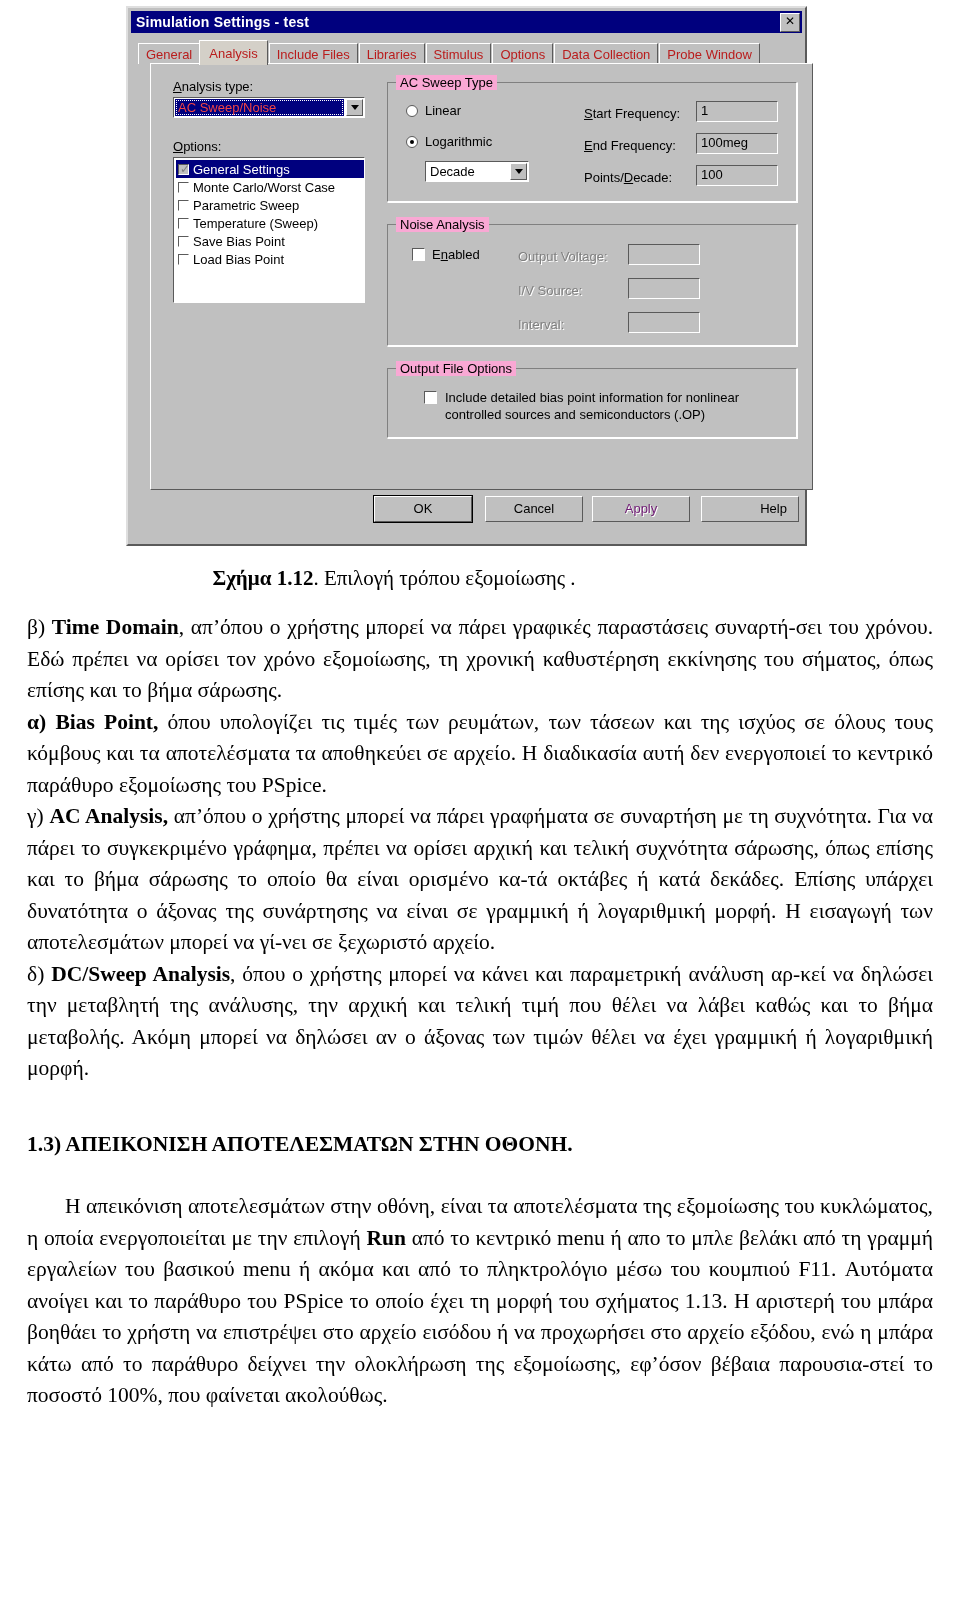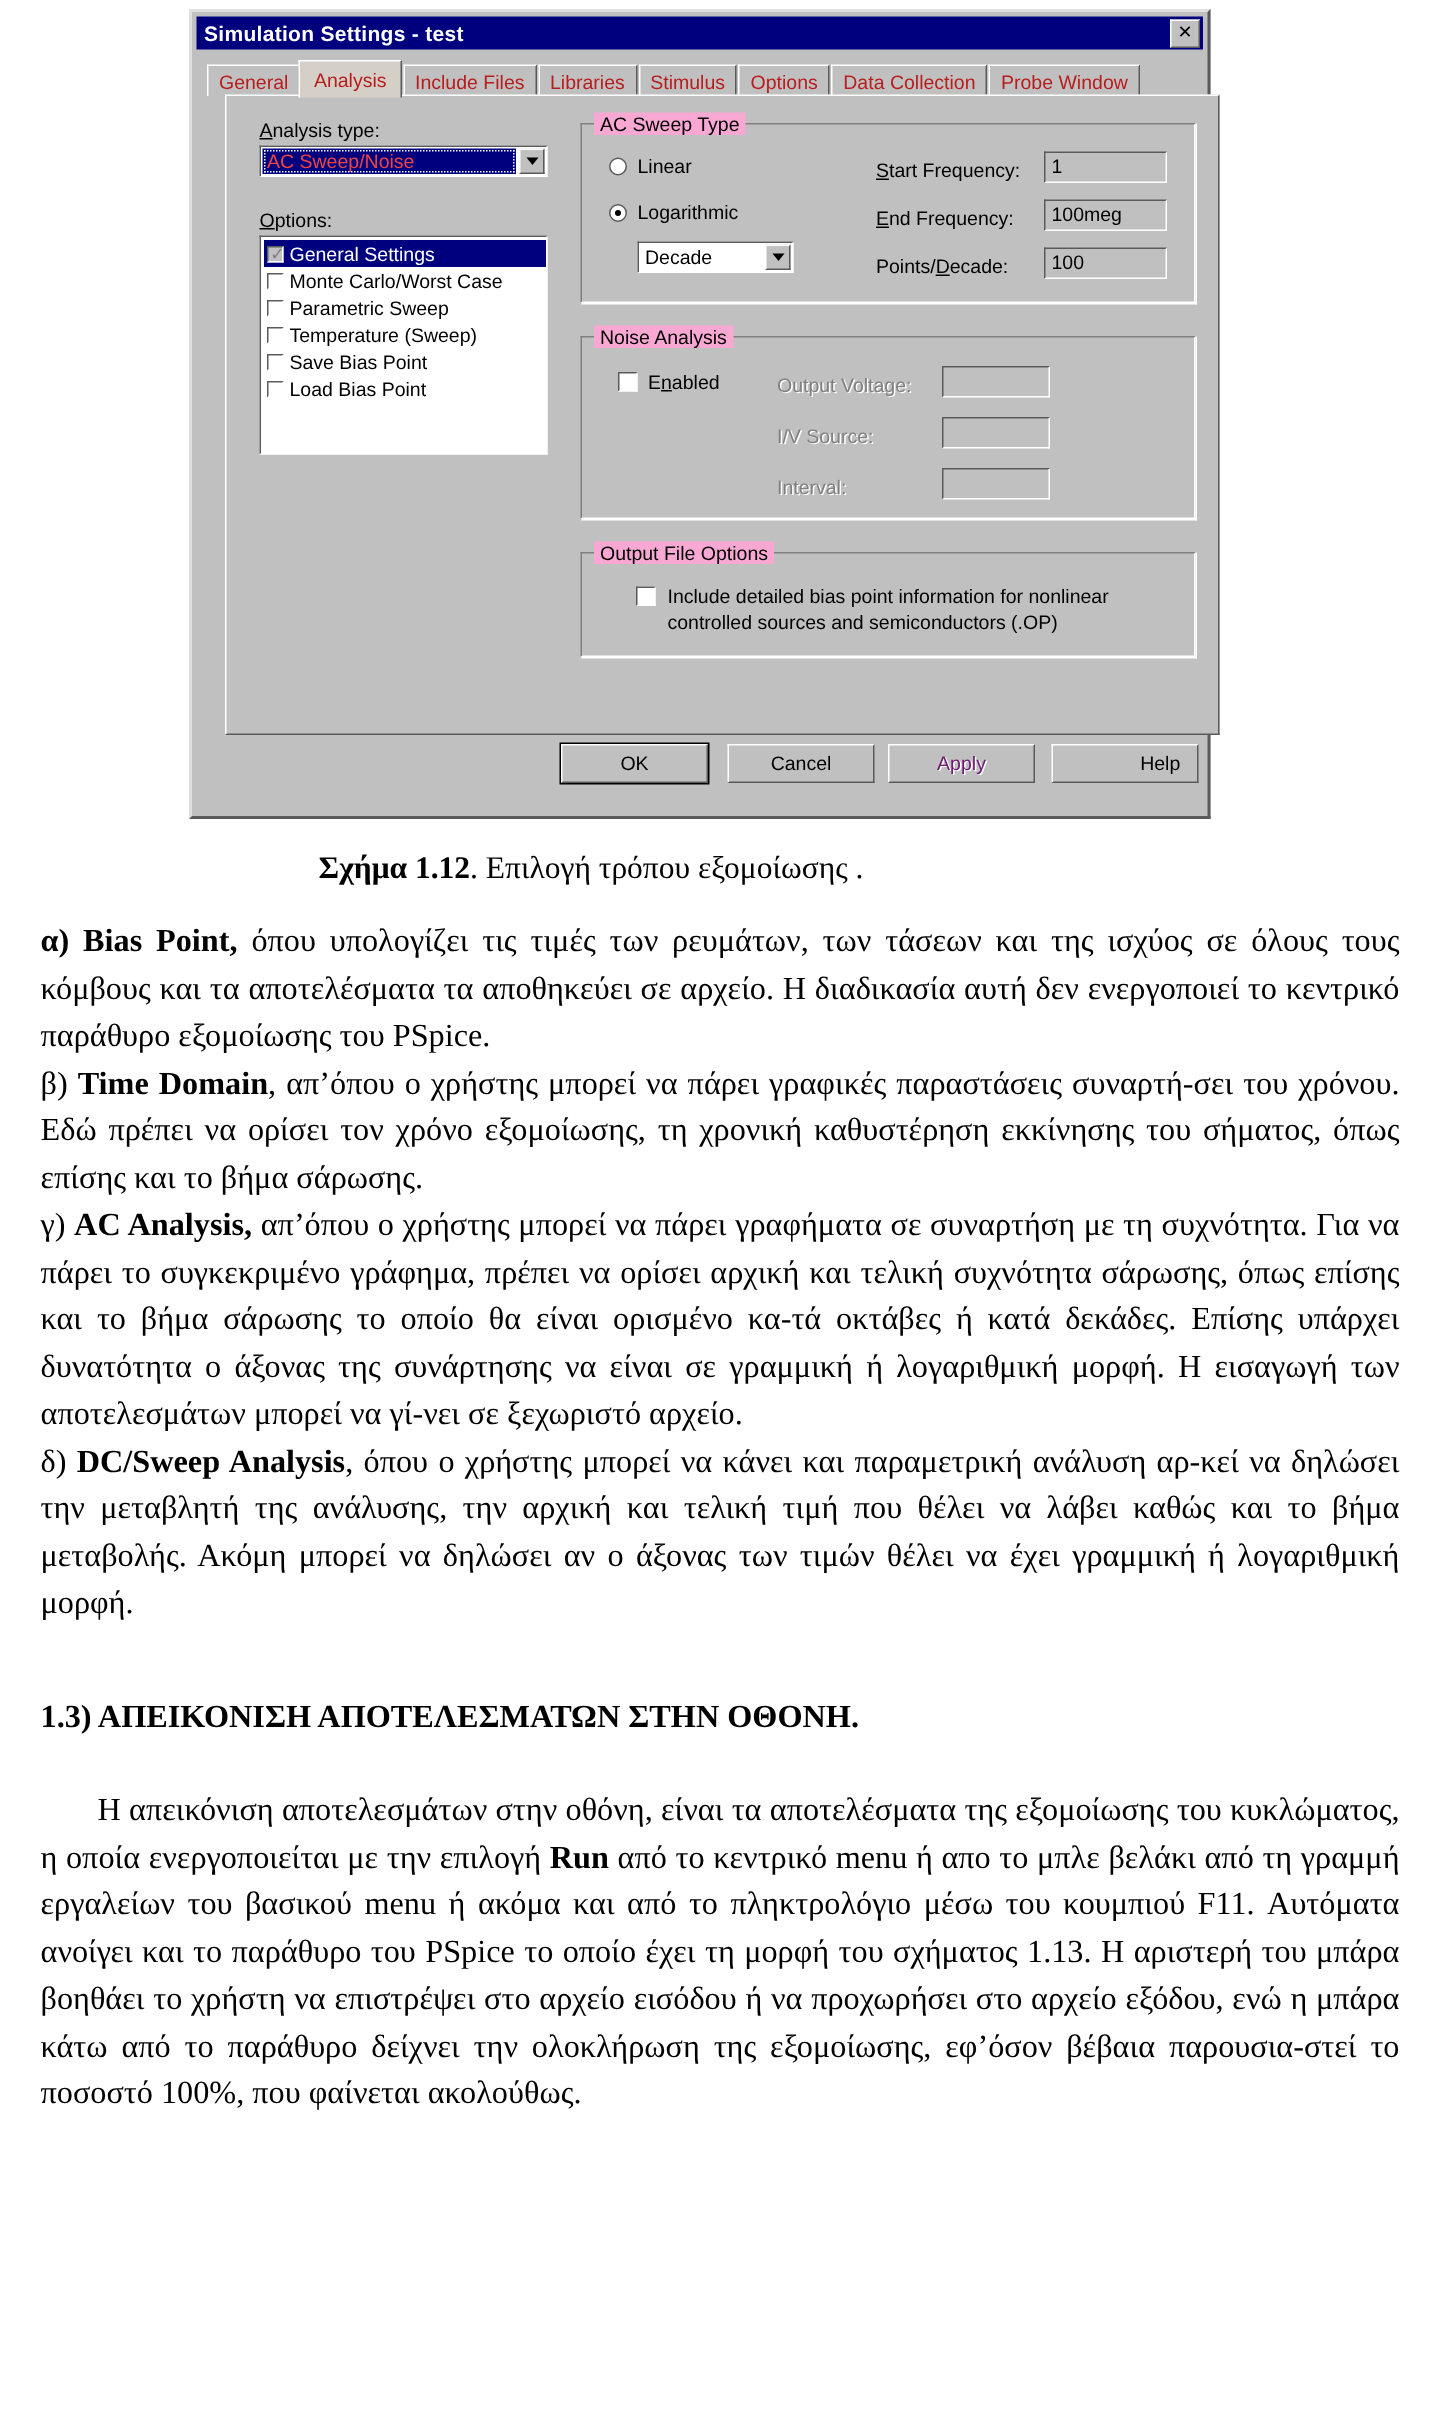--- a/index.html
+++ b/index.html
@@ -318,23 +318,23 @@
       <div class="btn" style="left:573px;padding-left:47px;">Help</div>
     </div>
   </div>
 
   <div class="caption">
     <span>Σχήμα 1.12</span><span class="norm">. Επιλογή τρόπου εξομοίωσης .</span>
   </div>
 
   <div class="body">
 
+    <p><span>β) </span><span class="b">Time Domain</span><span>, απ’όπου ο χρήστης μπορεί να πάρει  γραφικές  παραστάσεις συναρτή-σει του χρόνου. Εδώ πρέπει να ορίσει τον χρόνο εξομοίωσης, τη χρονική καθυστέρηση εκκίνησης του σήματος, όπως επίσης και το βήμα σάρωσης.</span></p>
+
     <p><span class="b">α) Bias Point,</span><span> όπου υπολογίζει τις  τιμές των ρευμάτων, των τάσεων και της ισχύος σε όλους τους κόμβους και τα αποτελέσματα τα αποθηκεύει σε αρχείο. Η διαδικασία αυτή δεν ενεργοποιεί το κεντρικό παράθυρο εξομοίωσης του PSpice.</span></p>
-
-    <p><span>β) </span><span class="b">Time Domain</span><span>, απ’όπου ο χρήστης μπορεί να πάρει  γραφικές  παραστάσεις συναρτή-σει του χρόνου. Εδώ πρέπει να ορίσει τον χρόνο εξομοίωσης, τη χρονική καθυστέρηση εκκίνησης του σήματος, όπως επίσης και το βήμα σάρωσης.</span></p>
 
     <p><span>γ) </span><span class="b">AC Analysis,</span><span> απ’όπου ο χρήστης μπορεί να πάρει γραφήματα σε συναρτήση με τη συχνότητα. Για να πάρει το συγκεκριμένο γράφημα, πρέπει  να ορίσει αρχική και τελική συχνότητα σάρωσης, όπως επίσης και το βήμα σάρωσης το οποίο θα είναι ορισμένο κα-τά οκτάβες ή κατά δεκάδες. Επίσης υπάρχει δυνατότητα ο άξονας της συνάρτησης  να είναι σε γραμμική ή λογαριθμική μορφή. Η εισαγωγή των αποτελεσμάτων  μπορεί να γί-νει σε ξεχωριστό αρχείο.</span></p>
 
     <p><span>δ) </span><span class="b">DC/Sweep Analysis</span><span>, όπου ο χρήστης μπορεί να κάνει και παραμετρική ανάλυση αρ-κεί να δηλώσει την μεταβλητή της ανάλυσης, την αρχική και τελική τιμή που θέλει να λάβει καθώς και το βήμα μεταβολής. Ακόμη μπορεί να δηλώσει αν ο άξονας των τιμών θέλει να έχει γραμμική ή λογαριθμική μορφή.</span></p>
 
     <div class="spacer-lg"></div>
 
     <p class="h3">1.3) ΑΠΕΙΚΟΝΙΣΗ ΑΠΟΤΕΛΕΣΜΑΤΩΝ ΣΤΗΝ ΟΘΟΝΗ.</p>
 
     <div class="spacer-sm"></div>

